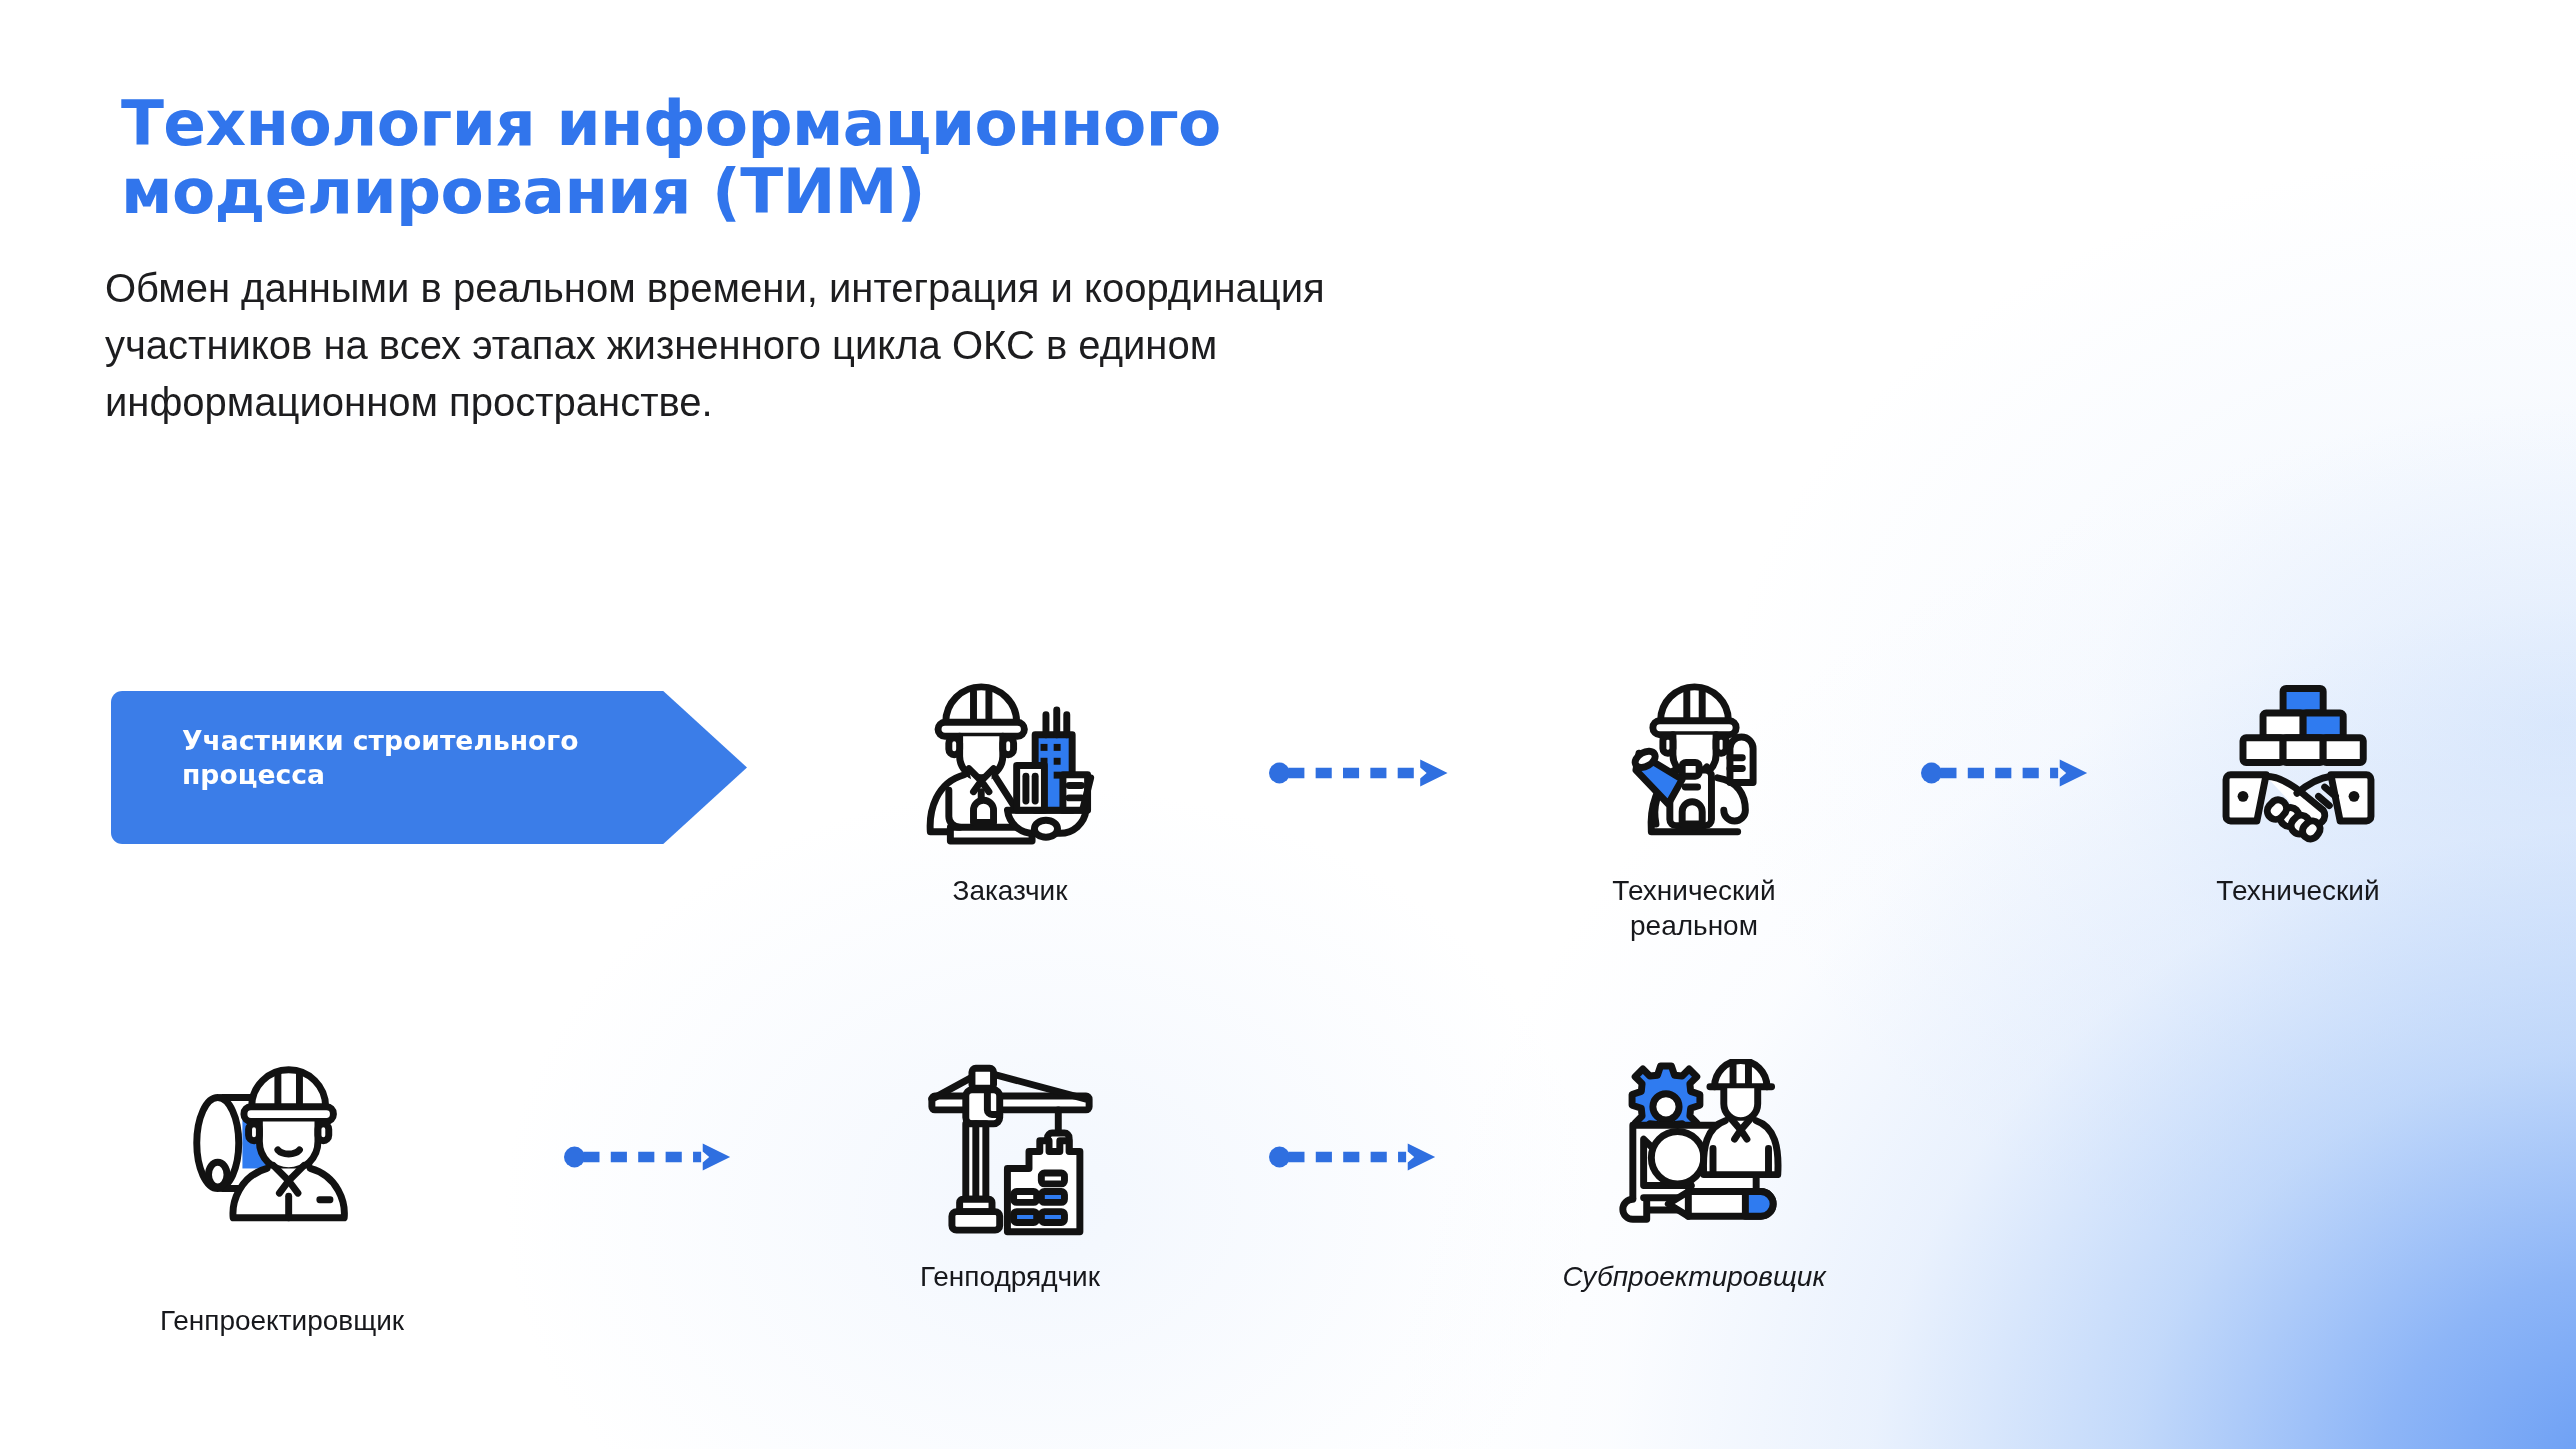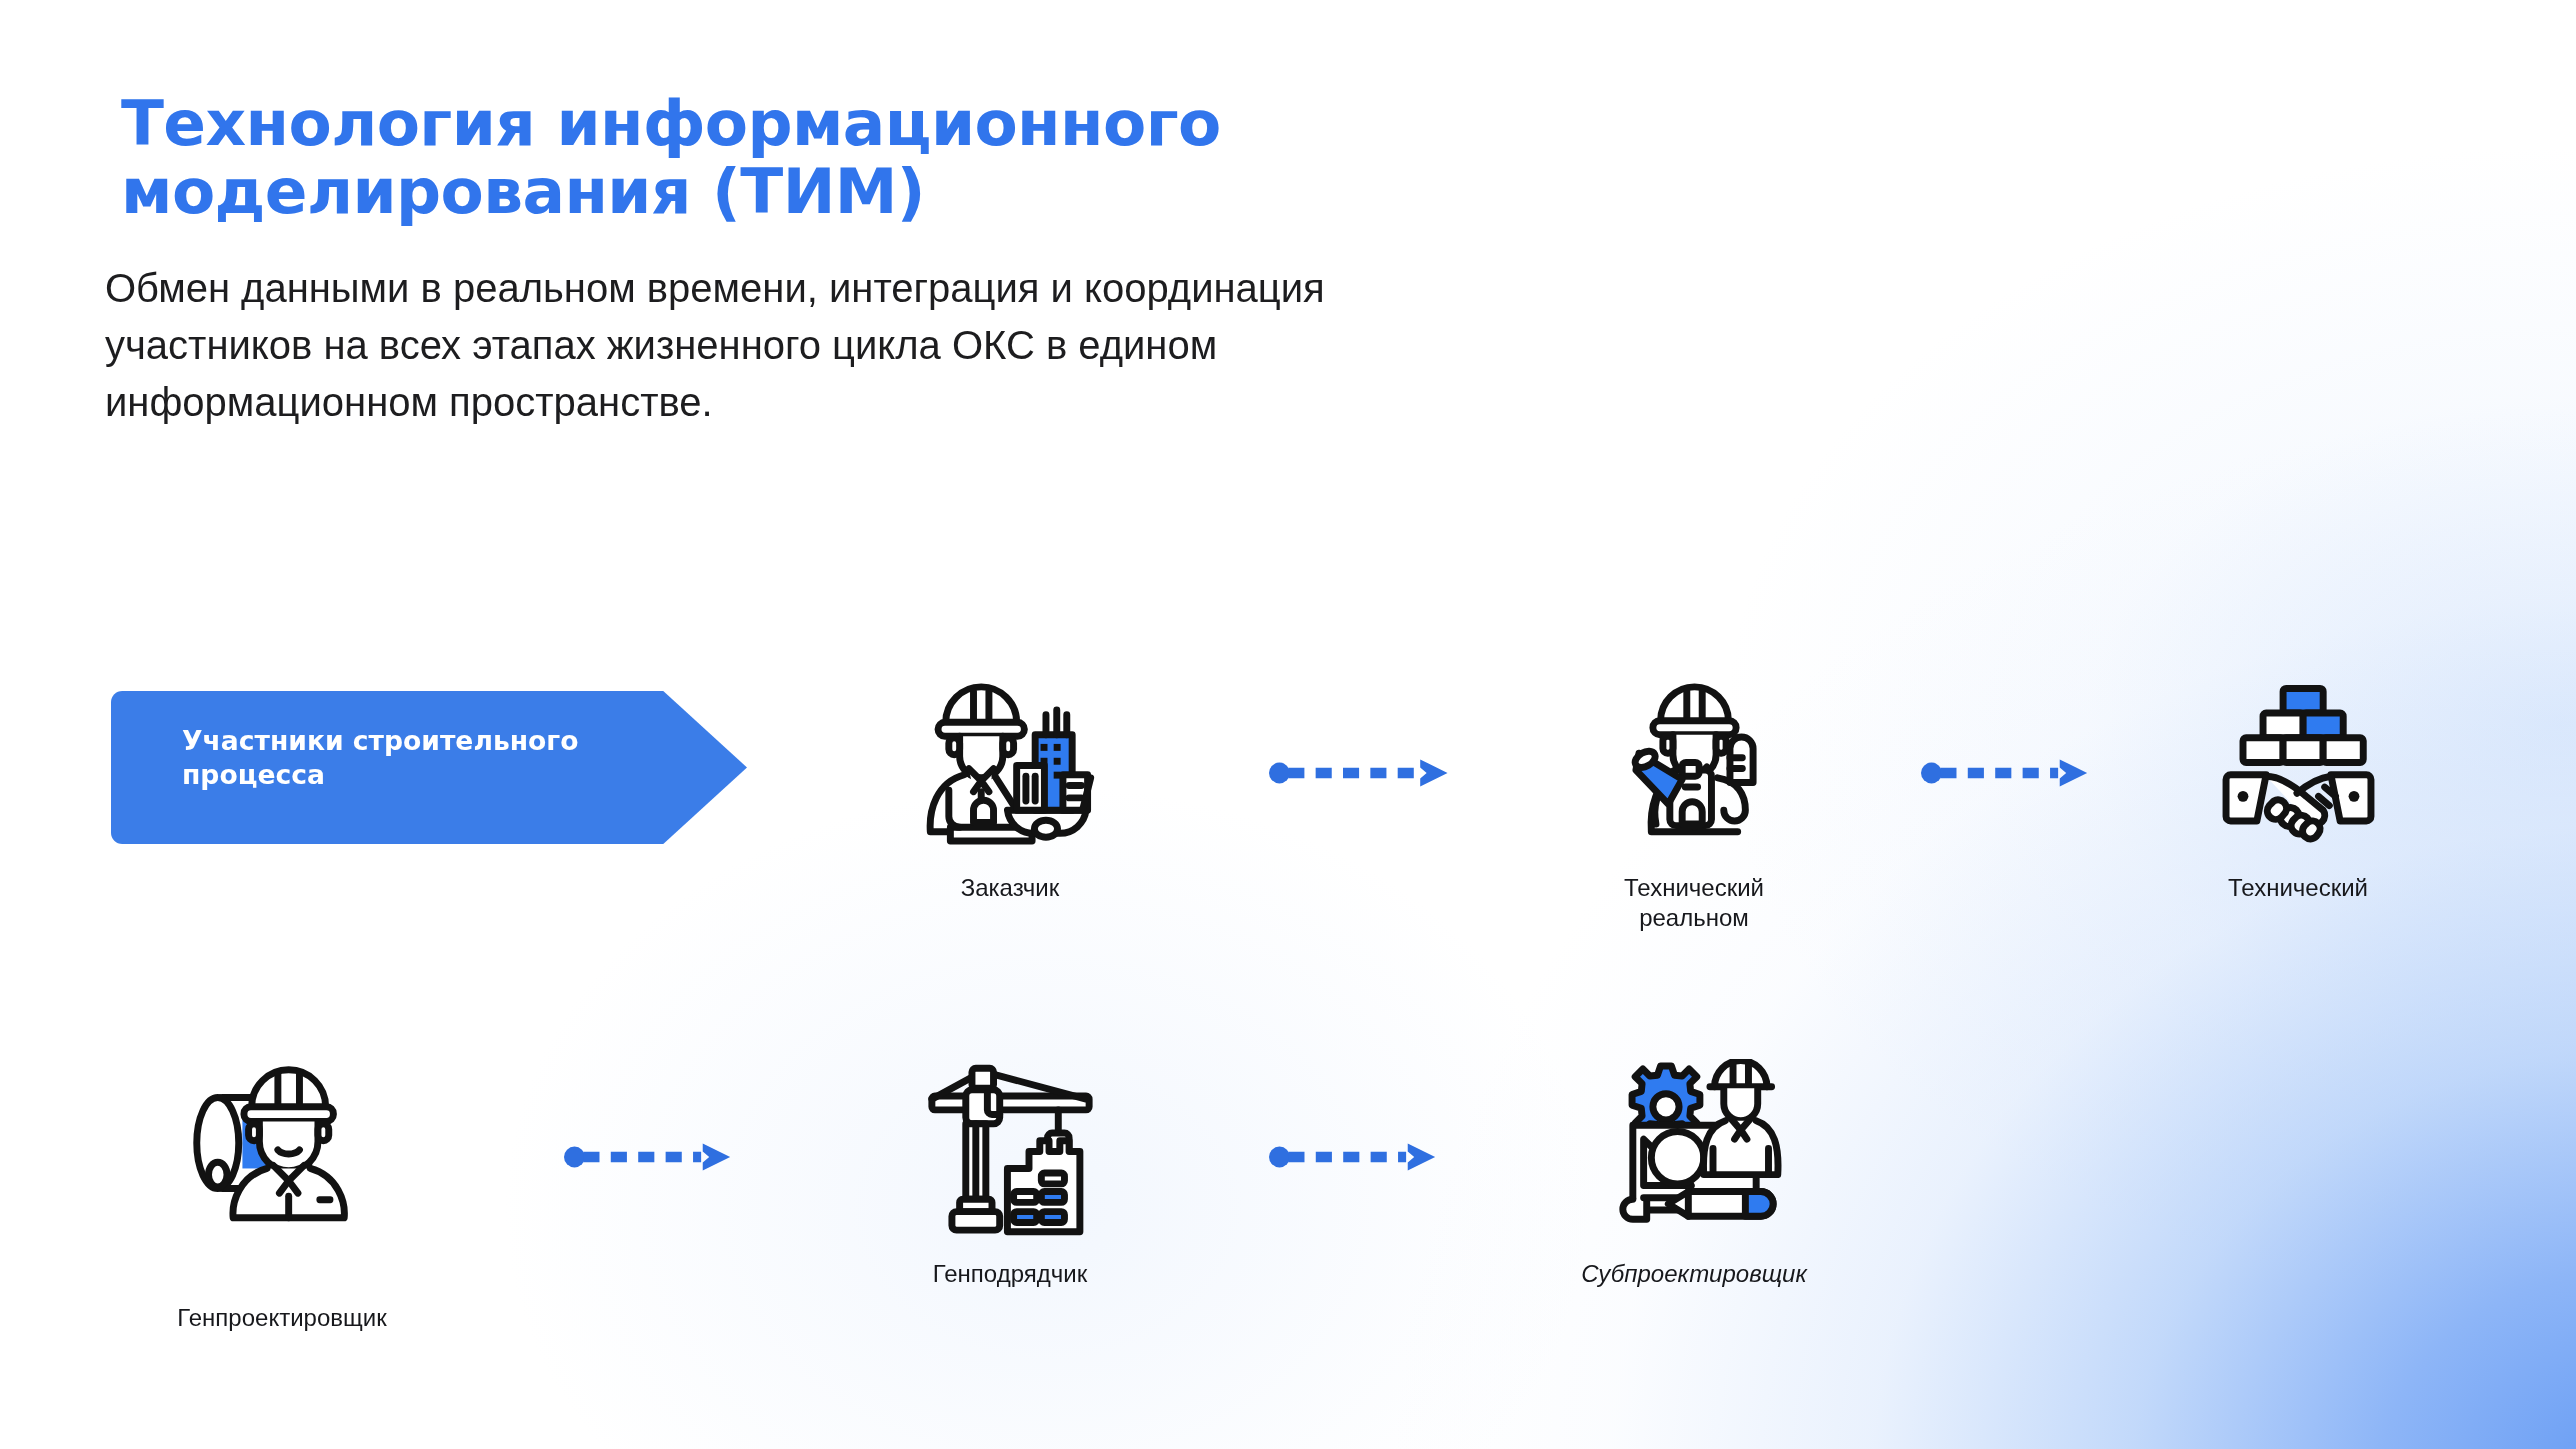--- a/index.html
+++ b/index.html
@@ -90,21 +90,21 @@
   }
   .node-icon {
     width: 185px; height: 185px;
     display: flex; align-items: center; justify-content: center;
   }
   .node-icon svg { width: 100%; height: 100%; display: block; }
   .node-label {
     margin-top: 14.5px;
     text-align: center;
     color: #17181c;
-    font-size: 24px;
+    font-size: 28px;
     line-height: 1.28;
     white-space: pre-line;
     font-family: "Liberation Sans", "DejaVu Sans", sans-serif;
   }
 
   
   #node-zakazchik   { left: 841px; top: 673px; }
   #node-tech-zak    { left: 1525px; top: 673px; }
   #node-genpodryad  { left: 2129px; top: 673px; }
   #node-genproekt   { left: 113px;  top: 1059px; gap: 44px; }

